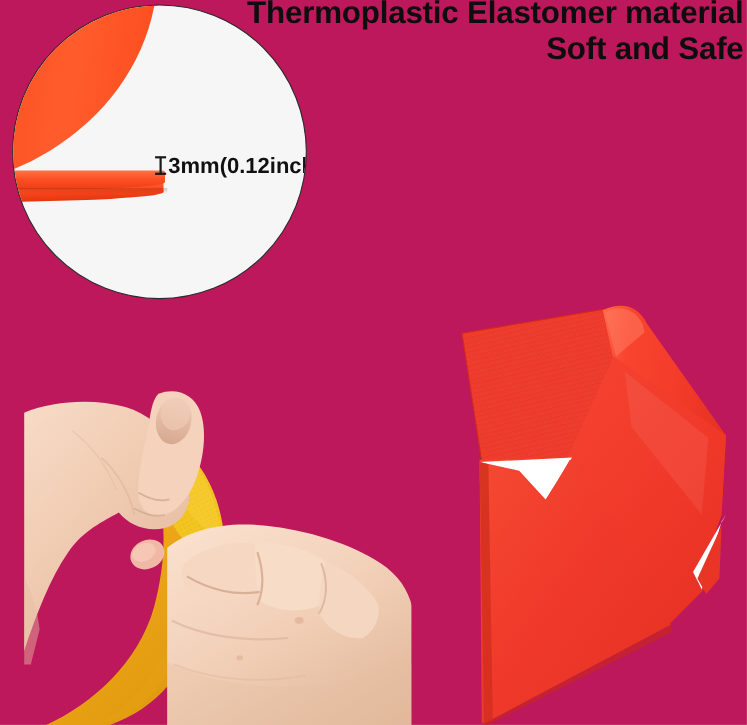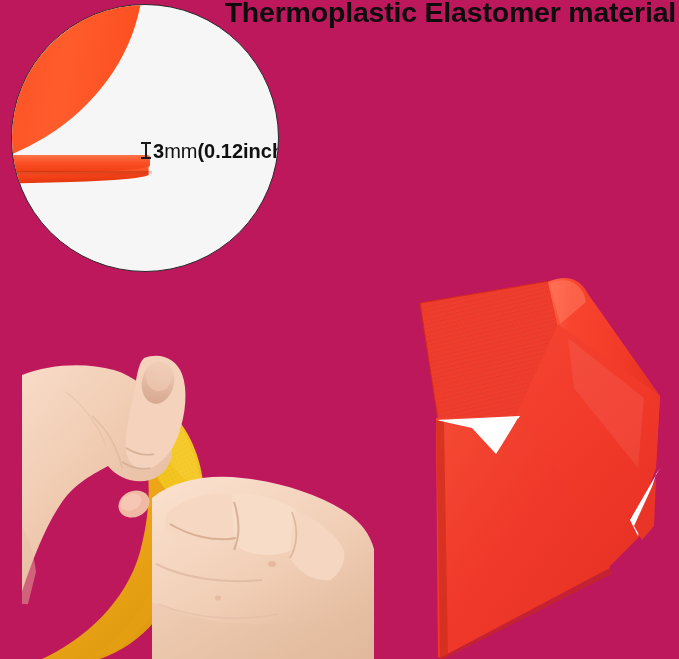--- a/index.html
+++ b/index.html
@@ -54,37 +54,38 @@
   }
   .caliper .bar{position:absolute;left:4px;top:2px;width:1.8px;height:16px;background:#1a1a1a;}
   .caliper .cap-t{position:absolute;left:0;top:1px;width:10px;height:1.8px;background:#1a1a1a;}
   .caliper .cap-b{position:absolute;left:0;top:16px;width:10px;height:1.8px;background:#1a1a1a;}
 
   .dim-label{
     position:absolute; left:141px; top:135px;
     font-size:20px; color:#111; white-space:nowrap; line-height:22px;
   }
   .dim-label b{font-weight:bold;}
-  .dim-label span.unit{font-weight:normal;}
+  .dim-label span.unit{font-weight:bold;}
 
   
   .red-mat{position:absolute; left:398px; top:268px; width:281px; height:391px;}
   .red-mat svg{display:block;}
 
   
   .hands{position:absolute; left:22px; top:352px; width:352px; height:307px;}
   .hands svg{display:block;}
 </style>
 </head>
 <body>
 
 <div class="stage">
 
   <div class="feature-text">
     <div class="feature-line">Thermoplastic Elastomer material</div>
+    <div class="feature-line">Soft and Safe</div>
   </div>
 
   <div class="magnifier">
     <div class="mag-inner">
       <div class="mat-wedge"></div>
       <div class="mat-edge-strip"></div>
       <div class="mat-shadow"></div>
 
       <div class="caliper">
         <div class="cap-t"></div>

